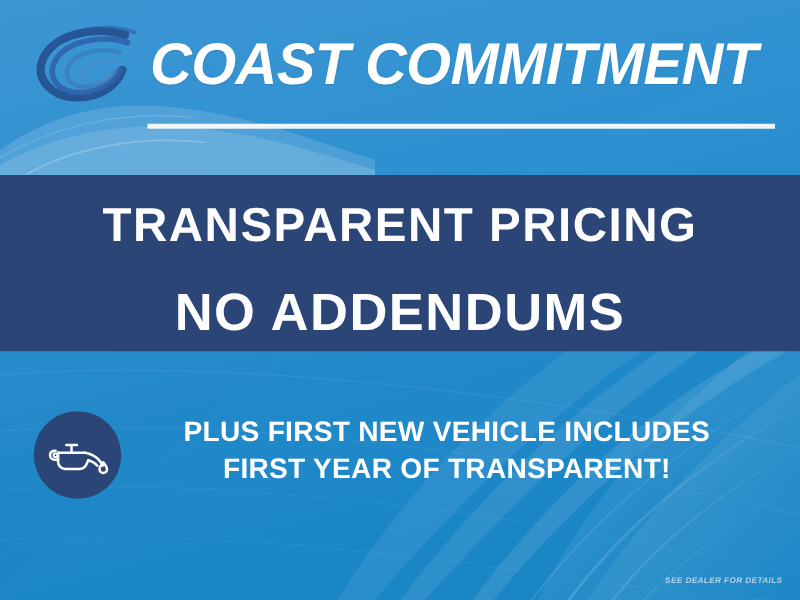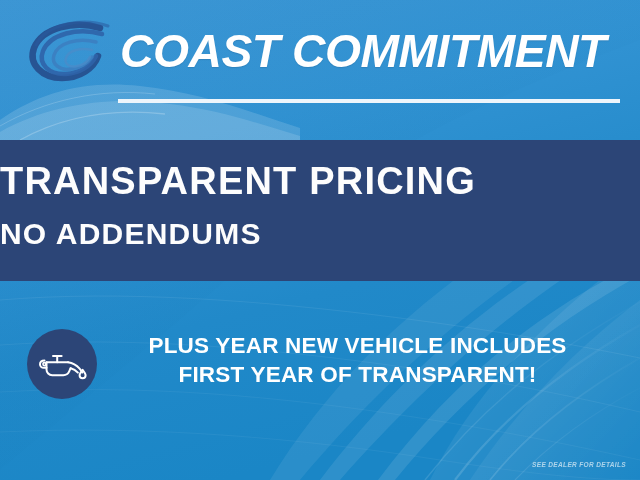--- a/index.html
+++ b/index.html
@@ -66,27 +66,27 @@
     left: 0;
     top: 140px;
     width: 640px;
     height: 141px;
     background: #2c4577;
   }
   .navy-band .line {
     position: absolute;
     left: 0;
     width: 640px;
-    text-align: left;
+    text-align: center;
     color: #fdfdfd;
     font-weight: bold;
     letter-spacing: 1.2px;
   }
   .navy-band .line1 { top: 19px; font-size: 38px; line-height: 44px; }
-  .navy-band .line2 { top: 72px; font-size: 30px; line-height: 44px; }
+  .navy-band .line2 { top: 88px; font-size: 42px; line-height: 44px; }
 
   
   .promo {
     position: absolute;
     left: 0;
     top: 325px;
     width: 640px;
     height: 82px;
   }
   .promo-icon {
@@ -225,20 +225,20 @@
 
           <path d="M30.2,33.2 L30.2,27.4"></path>
           <path d="M26.0,27.0 L34.6,27.0"></path>
 
           <path d="M55.6,40.8 C57.6,43.3 58.6,44.9 58.6,46.3 C58.6,48.0 57.3,49.3 55.6,49.3 C53.9,49.3 52.6,48.0 52.6,46.3 C52.6,44.9 53.6,43.3 55.6,40.8 Z"></path>
         </g>
       </svg>
     </div>
 
     <div class="promo-text">
-      <div>PLUS YEAR NEW VEHICLE INCLUDES</div>
+      <div>PLUS FIRST NEW VEHICLE INCLUDES</div>
       <div>FIRST YEAR OF TRANSPARENT!</div>
     </div>
   </div>
 
   <div class="fine-print">SEE DEALER FOR DETAILS</div>
 
 </div>
 
 </body></html>

